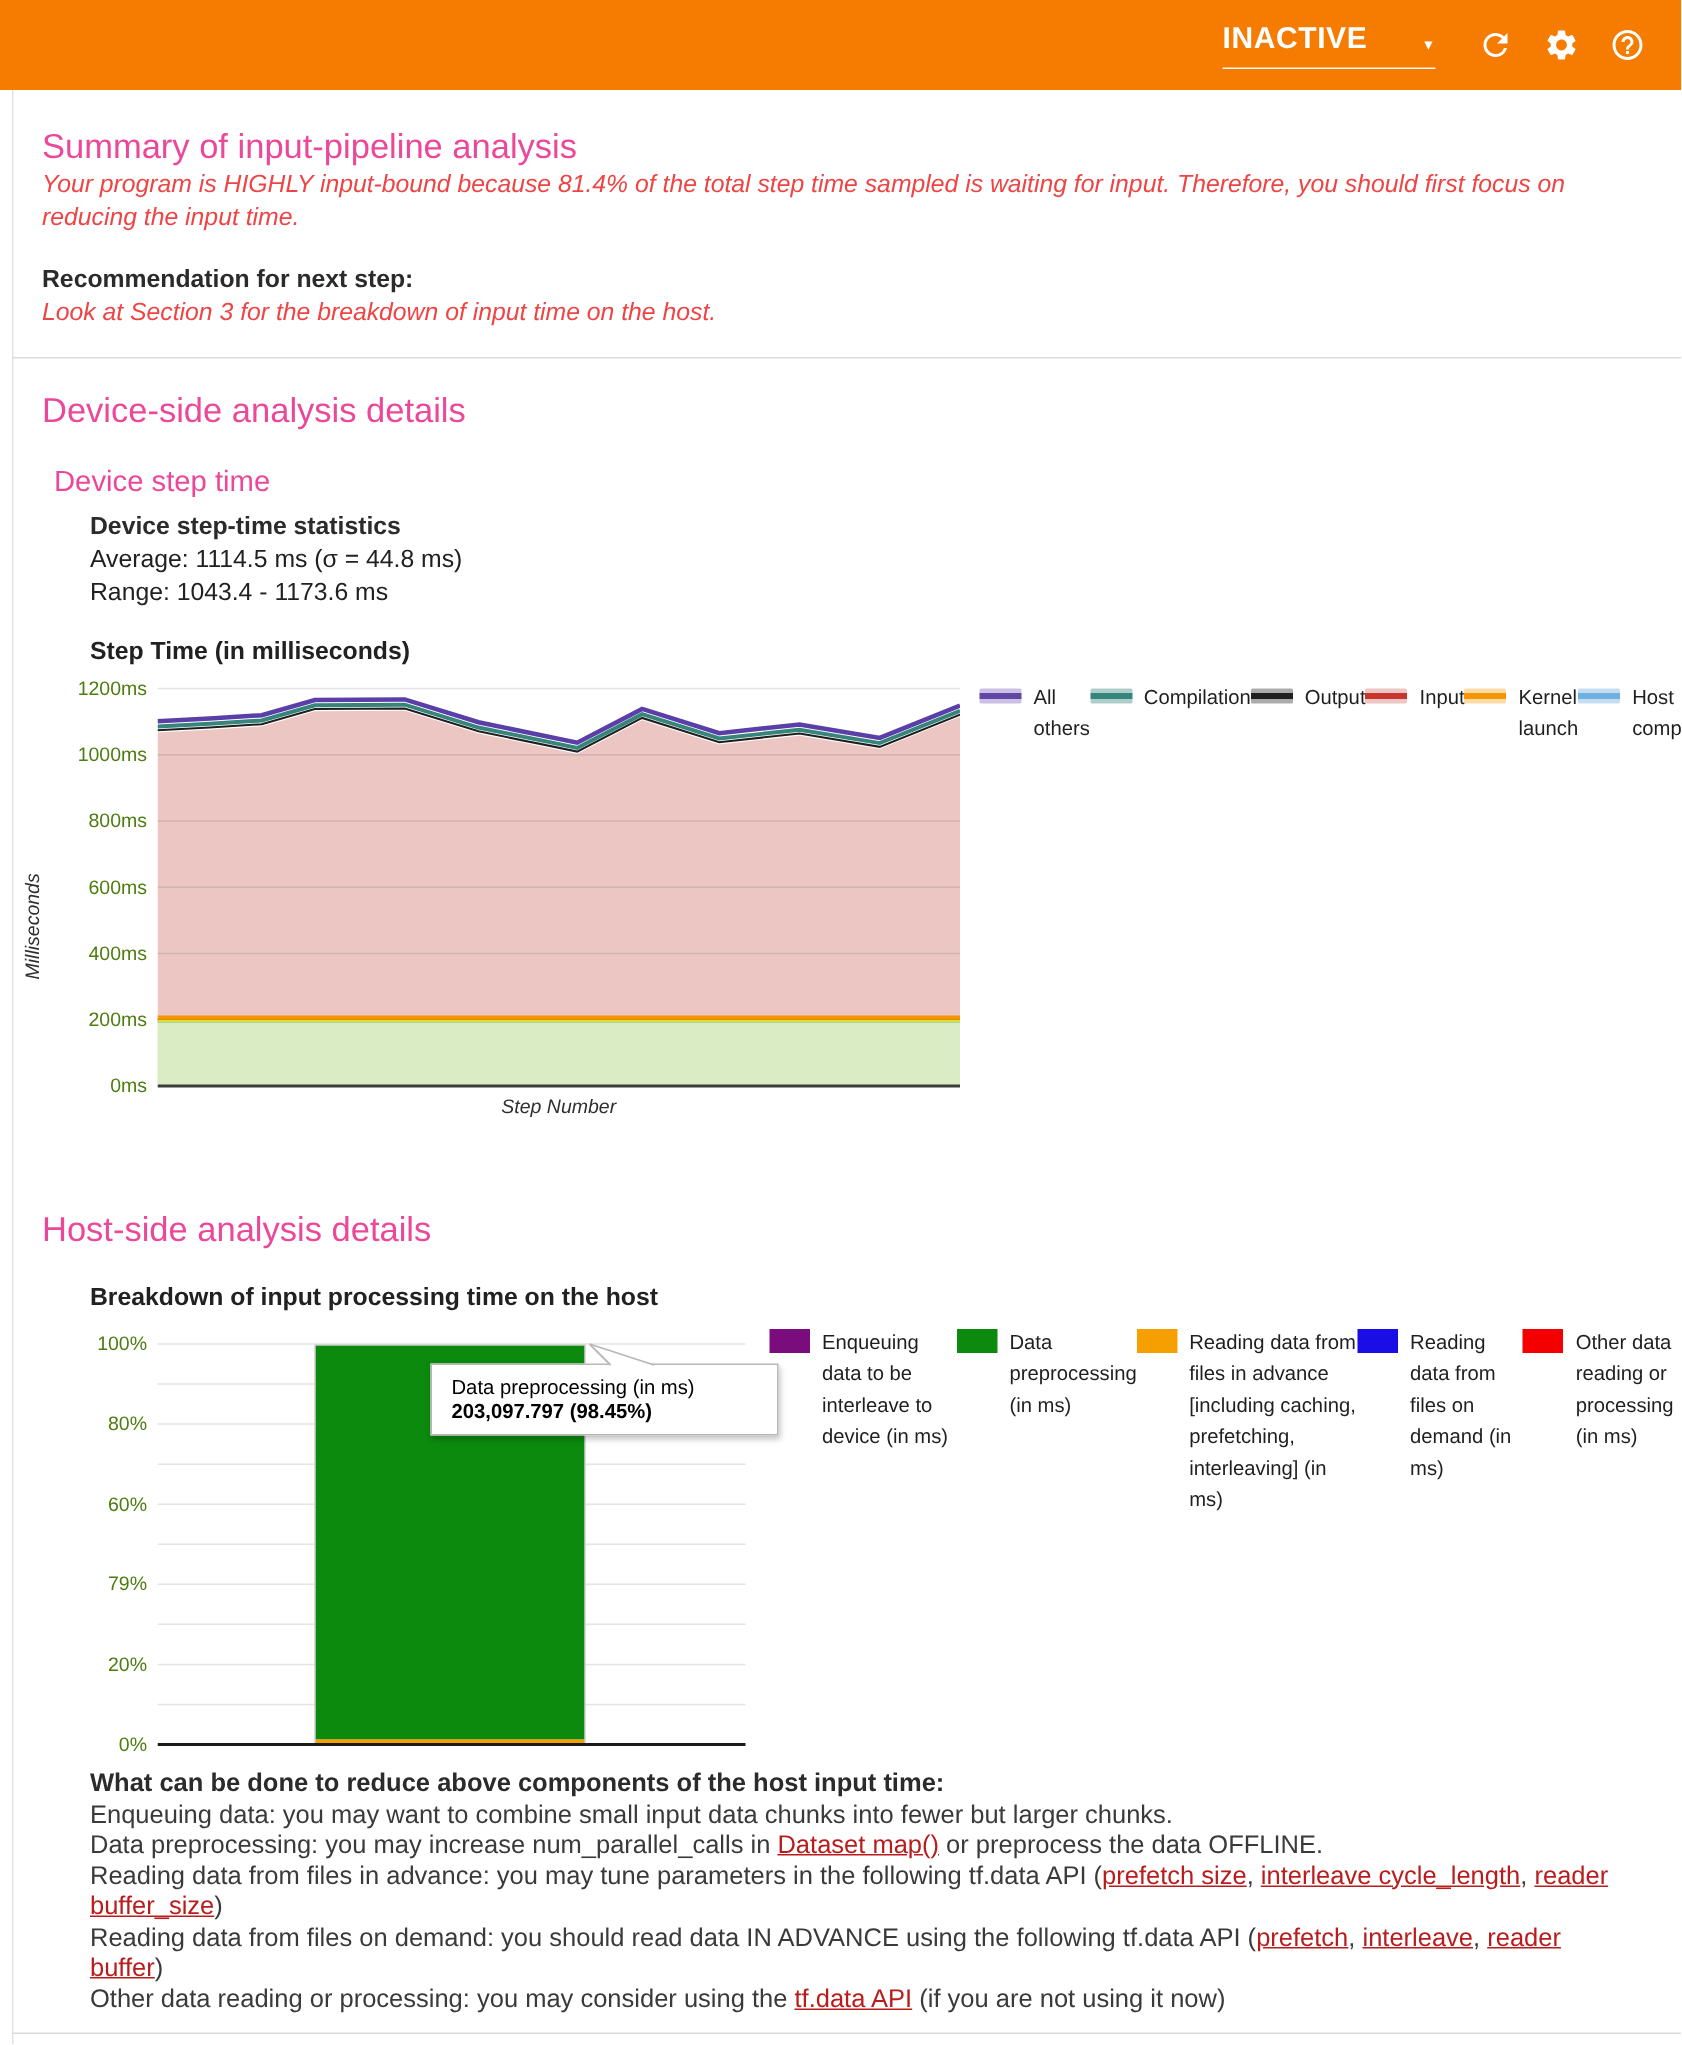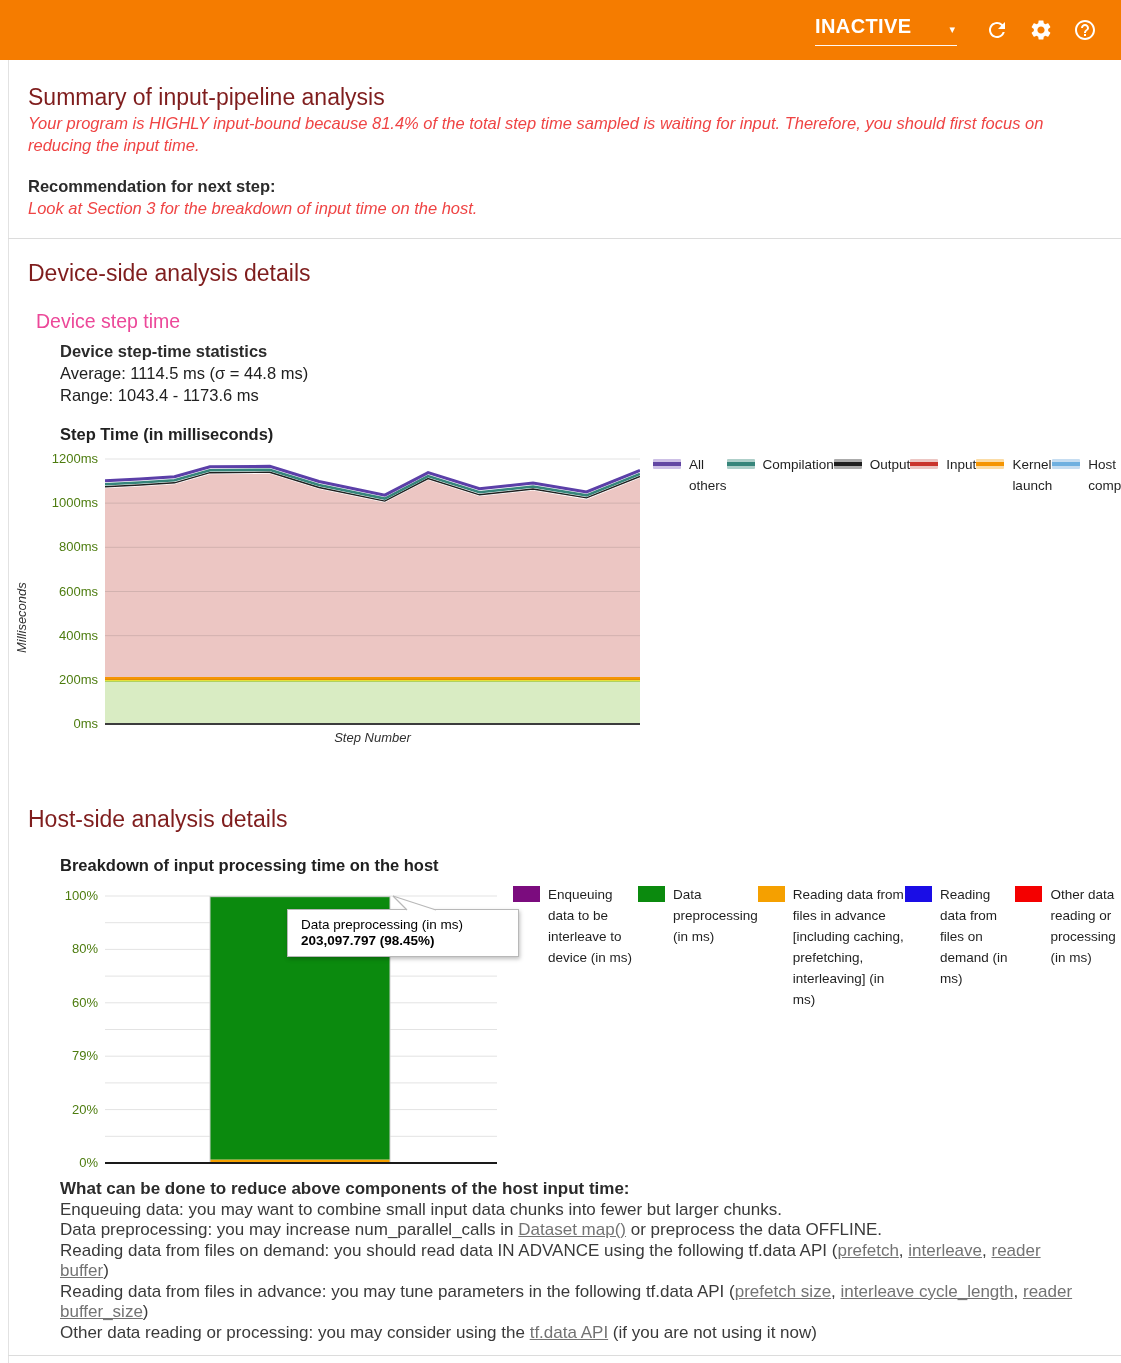--- a/index.html
+++ b/index.html
@@ -12,21 +12,21 @@
   .run-select{display:flex;align-items:flex-end;justify-content:space-between;width:142px;height:30px;
               border-bottom:1px solid rgba(255,255,255,.95);margin-right:18px;cursor:pointer;}
   .run-select .txt{color:#fff;font-size:20px;font-weight:700;letter-spacing:.4px;padding-bottom:7px;}
   .run-select .caret{color:#fff;font-size:11px;padding-bottom:9px;padding-right:2px;}
   .bar-icon{width:24px;height:24px;margin:0 10px;cursor:pointer;flex:0 0 auto;}
   .bar-icon svg{width:24px;height:24px;fill:#fff;display:block;}
   
   .vline{position:absolute;left:8px;top:60px;width:1px;height:1303px;background:#e2e2e2;}
   .divider{position:absolute;left:8px;width:1113px;height:1px;background:#dcdcdc;}
   
-  .h-big{font-size:23px;font-weight:400;color:#7f1d1d;white-space:nowrap;}
+  .h-big{font-size:23px;font-weight:400;color:#ec4899;white-space:nowrap;}
   .h-mid{font-size:19.5px;font-weight:400;color:#ec4899;white-space:nowrap;}
   .t-body{font-size:16.5px;line-height:21.5px;color:#ef4444;}
   .italic{font-style:italic;}
   .bold{font-weight:700;color:#2b2b2b;}
   .chart-title{font-size:16.5px;font-weight:700;color:#212121;white-space:nowrap;}
   
   .ytick{position:absolute;width:72px;text-align:right;font-size:13px;color:#4d7c0f;height:16px;line-height:16px;}
   .axis-xlabel{font-size:13px;font-style:italic;color:#2f2f2f;text-align:center;}
   .axis-ylabel{font-size:13px;font-style:italic;color:#2f2f2f;writing-mode:vertical-rl;transform:rotate(180deg);}
   
@@ -39,21 +39,21 @@
   .legend-row.dev{height:21px;margin-bottom:0;}
   
   .tooltip{position:absolute;left:287px;top:909px;width:204px;background:#fff;border:1px solid #b8b8b8;
            box-shadow:1px 2px 4px rgba(0,0,0,.25);padding:7px 13px;z-index:5;}
   .tooltip .l1{font-size:13.5px;color:#000;line-height:16px;white-space:nowrap;}
   .tooltip .l2{font-size:13.5px;font-weight:700;color:#000;line-height:16px;white-space:nowrap;}
   .callout{position:absolute;left:384px;top:893px;z-index:6;}
   
   .advice{position:absolute;left:60px;top:1179px;width:1016px;font-size:17px;line-height:20.5px;color:#3a3a3a;}
   .advice .head{font-weight:700;color:#2b2b2b;}
-  a.lnk{color:#737373;cursor:pointer;}
+  a.lnk{color:#b91c1c;cursor:pointer;}
 </style>
 </head>
 <body>
 
 <div class="page">
 
   <div class="topbar">
     <div class="run-select">
       <span class="txt">INACTIVE</span>
       <span class="caret">▾</span>
@@ -197,22 +197,22 @@
     <polygon points="9,3 52,17 23,17" fill="#ffffff"></polygon>
     <line x1="9" y1="3" x2="52" y2="17" stroke="#b8b8b8" stroke-width="1.2"></line>
     <line x1="9" y1="3" x2="23" y2="17" stroke="#b8b8b8" stroke-width="1.2"></line>
   </svg>
 
   <div class="advice">
     <div class="head">What can be done to reduce above components of the host input time:</div>
     <div id="advice-lines">
         <div>Enqueuing data: you may want to combine small input data chunks into fewer but larger chunks.</div>
         <div>Data preprocessing: you may increase num_parallel_calls in <a class="lnk" href="#">Dataset map()</a> or preprocess the data OFFLINE.</div>
+        <div>Reading data from files in advance: you may tune parameters in the following tf.data API (<a class="lnk" href="#">prefetch size</a>, <a class="lnk" href="#">interleave cycle_length</a>, <a class="lnk" href="#">reader buffer_size</a>)</div>
         <div>Reading data from files on demand: you should read data IN ADVANCE using the following tf.data API (<a class="lnk" href="#">prefetch</a>, <a class="lnk" href="#">interleave</a>, <a class="lnk" href="#">reader buffer</a>)</div>
-        <div>Reading data from files in advance: you may tune parameters in the following tf.data API (<a class="lnk" href="#">prefetch size</a>, <a class="lnk" href="#">interleave cycle_length</a>, <a class="lnk" href="#">reader buffer_size</a>)</div>
         <div>Other data reading or processing: you may consider using the <a class="lnk" href="#">tf.data API</a> (if you are not using it now)</div>
       </div>
   </div>
 
 <div class="ytick" style="left:26px;top:716px;">0ms</div>
     <div class="ytick" style="left:26px;top:672px;">200ms</div>
     <div class="ytick" style="left:26px;top:628px;">400ms</div>
     <div class="ytick" style="left:26px;top:584px;">600ms</div>
     <div class="ytick" style="left:26px;top:539px;">800ms</div>
     <div class="ytick" style="left:26px;top:495px;">1000ms</div>

